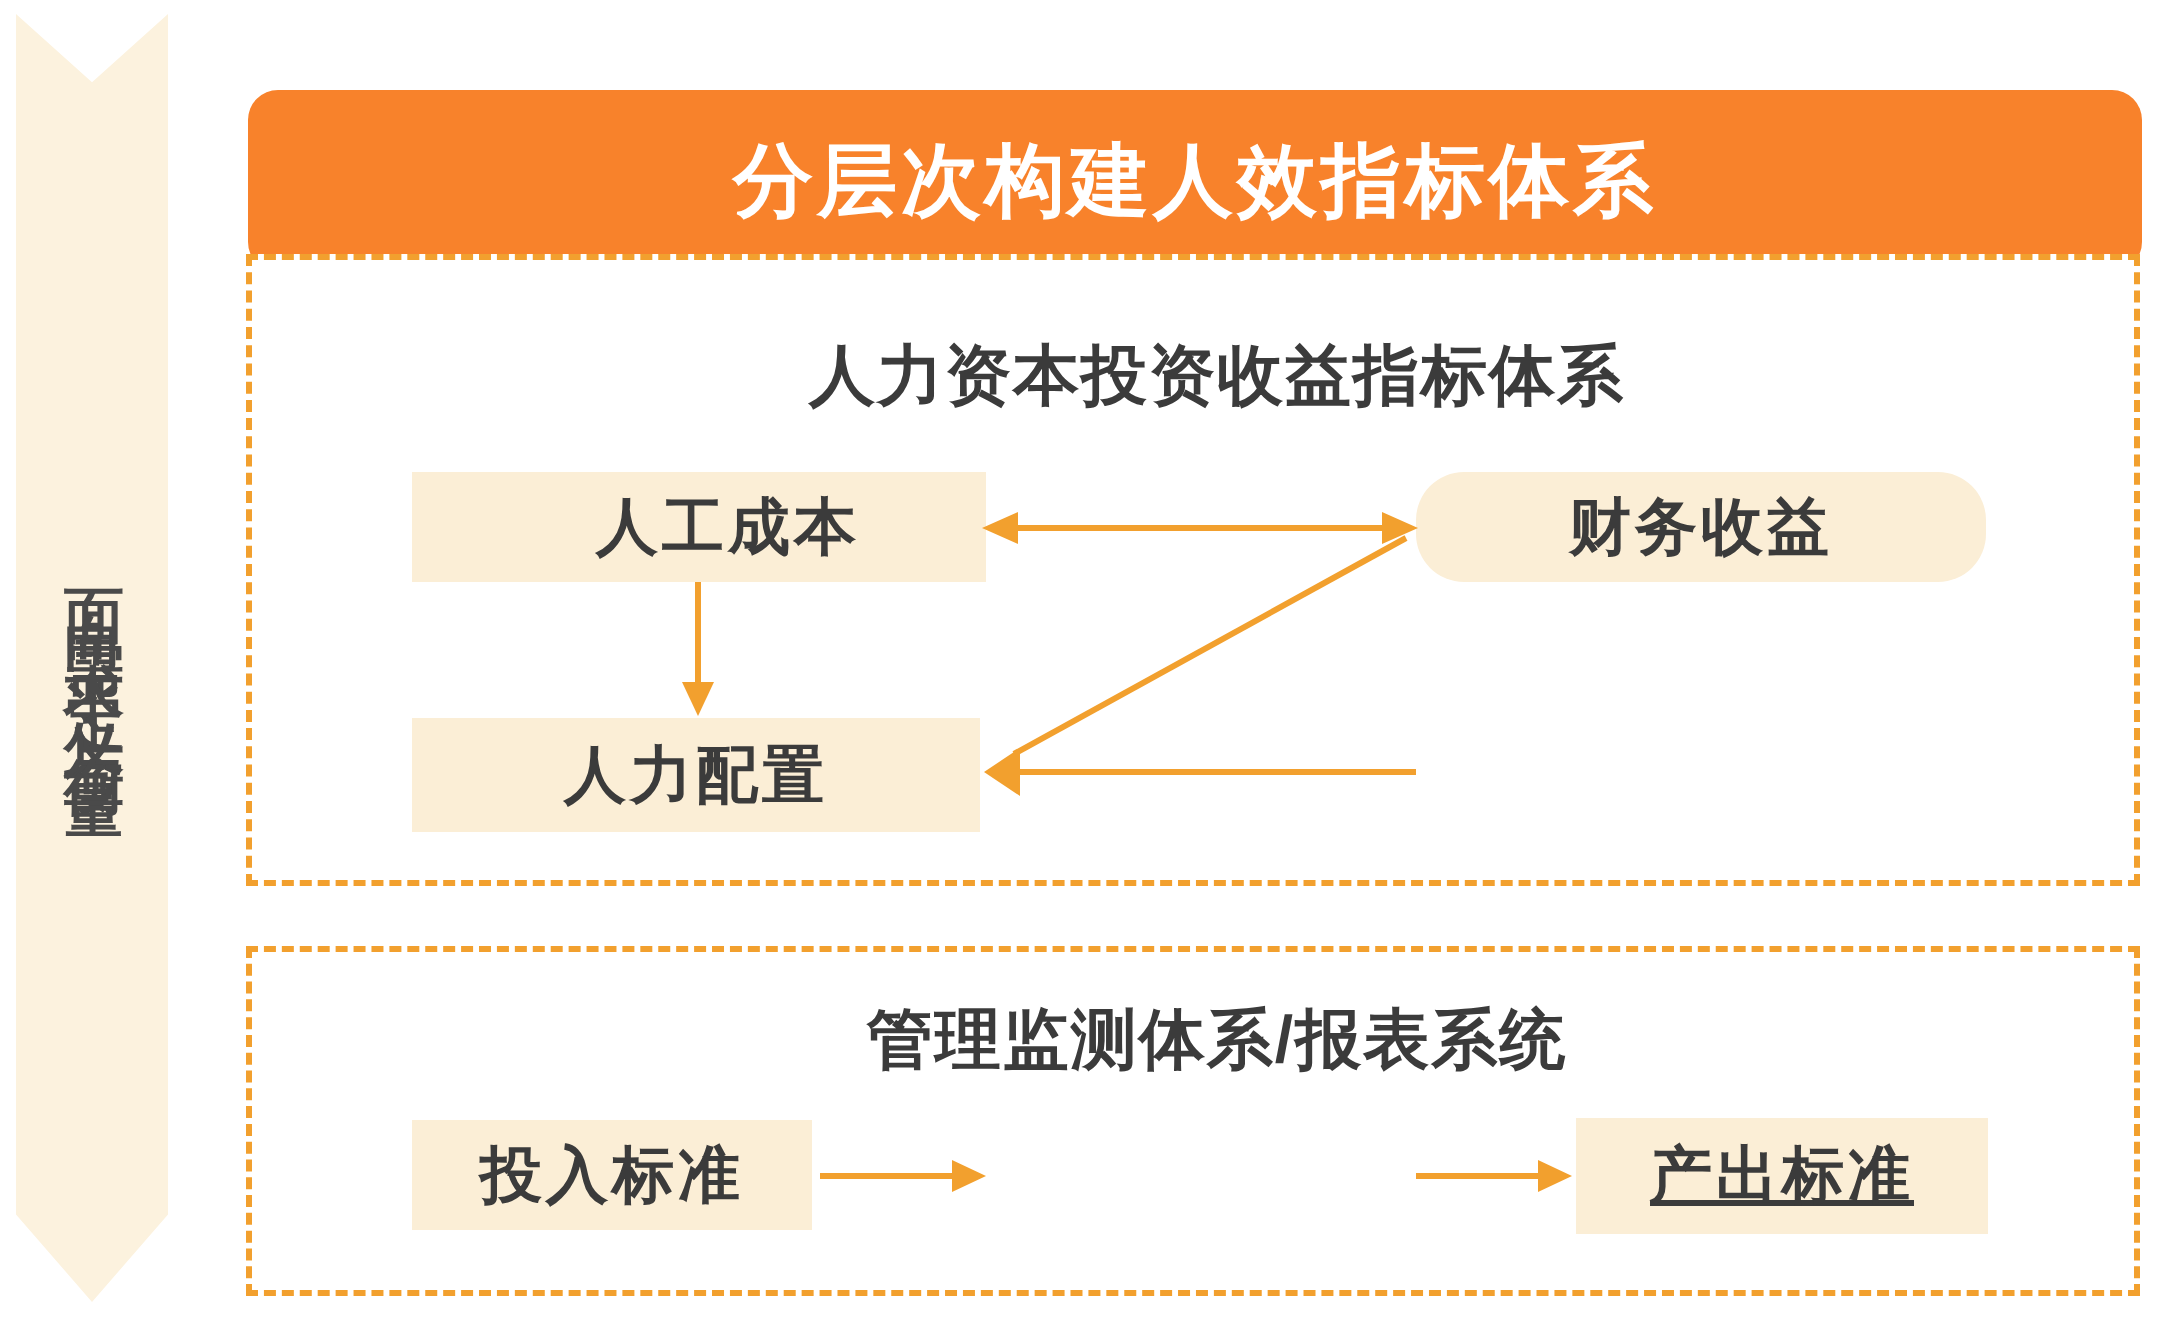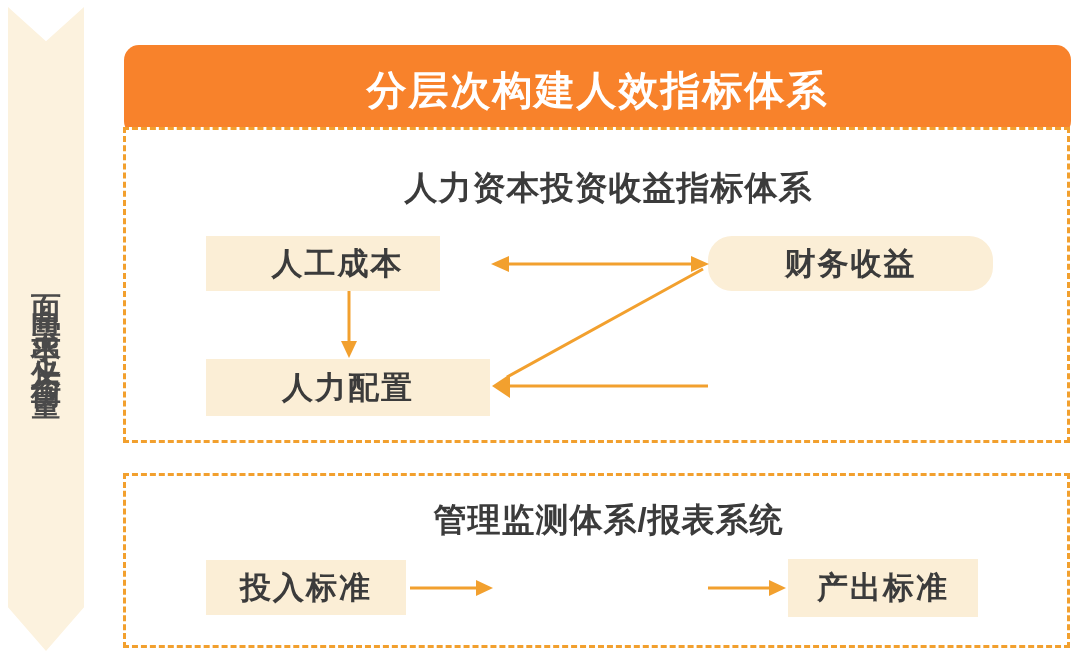--- a/index.html
+++ b/index.html
@@ -48,28 +48,28 @@
   }
   .section-1 .section-title{top:36px;}
   .section-2 .section-title{top:22px;}
 
   
   .node{
     position:absolute;background:var(--node-fill);
     display:flex;align-items:center;justify-content:center;
     font-size:31px;font-weight:bold;color:var(--text-dark);letter-spacing:2px;
   }
-  .n-labor  {left:80px; top:106px;width:234px;height:55px;padding-left:29px;}
+  .n-labor  {left:80px; top:106px;width:287px;height:55px;padding-left:29px;}
   .n-finance{left:582px;top:106px;width:285px;height:55px;border-radius:24px;}
   .n-staff  {left:80px; top:229px;width:284px;height:57px;}
   .n-value  {left:582px;top:228px;width:285px;height:57px;}
 
   .m-input  {left:80px; top:84px;width:200px;height:55px;}
   .m-process{left:371px;top:84px;width:208px;height:55px;}
-  .m-output {left:662px;top:83px;width:190px;height:58px;}
+  .m-output {left:662px;top:83px;width:206px;height:58px;text-decoration:underline;}
 
   .arrow-layer{position:absolute;left:0;top:0;pointer-events:none;}
   .arrow-layer line{stroke:var(--accent);stroke-width:3;}
   .arrow-layer polygon{fill:var(--accent);}
 </style>
 </head>
 <body>
 
 <div class="ribbon">
   <span class="ribbon-label">面向需求定义与衡量</span>

